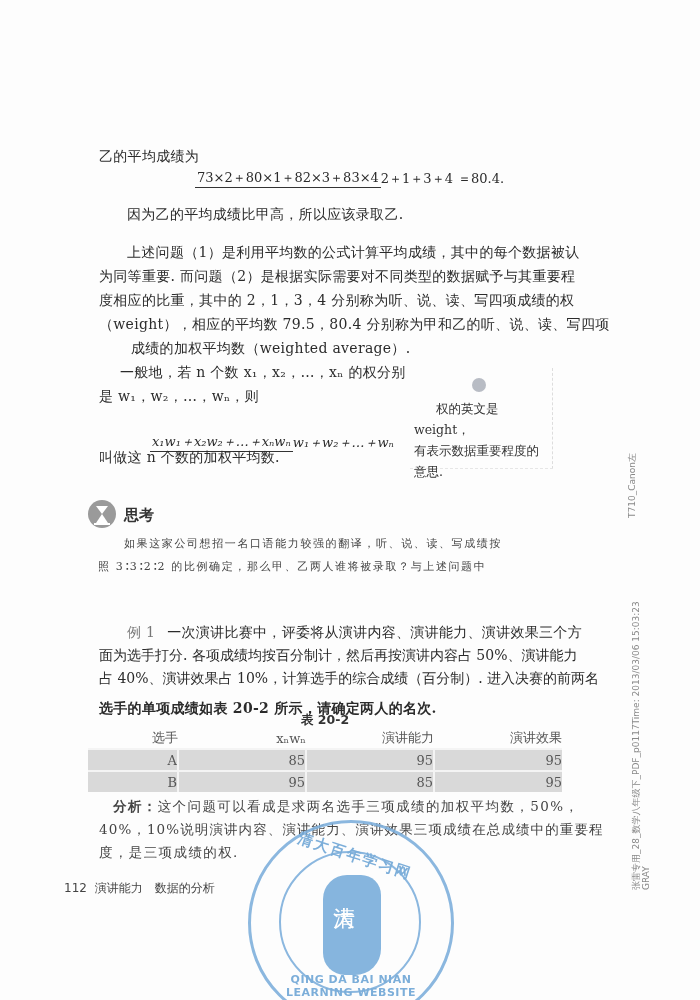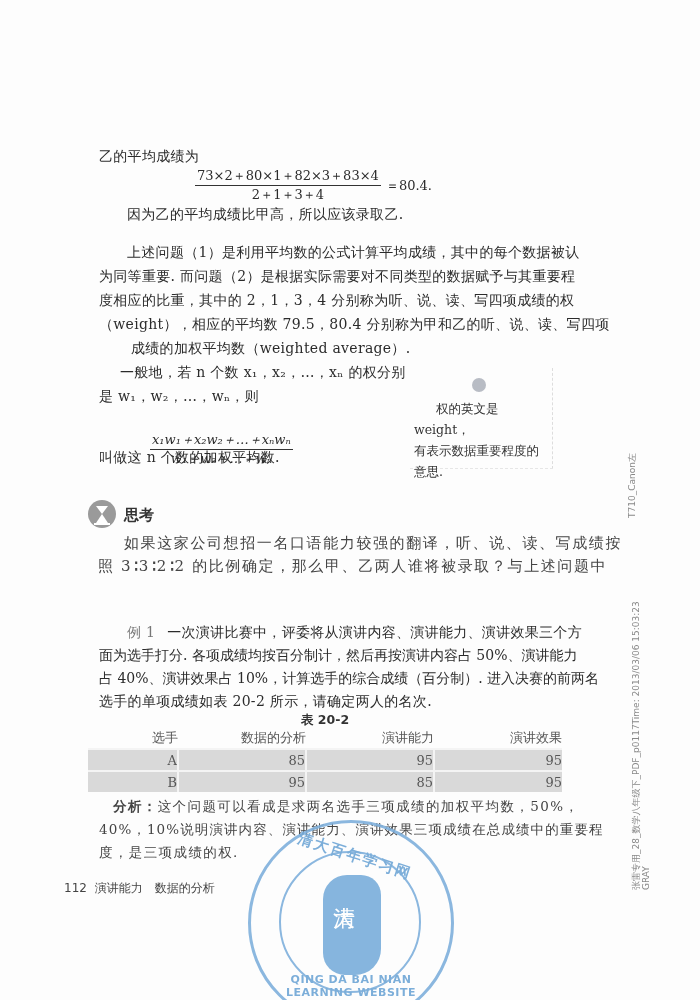--- a/index.html
+++ b/index.html
@@ -2,28 +2,28 @@
 <html><head>
 <meta charset="utf-8">
 <style>
   html, body { margin: 0; padding: 0; }
   body {
     width: 700px; height: 1000px; background: #fdfdfd; position: relative; overflow: hidden;
     font-family: "DejaVu Serif", "Liberation Serif", serif; color: #2b2b2b;
   }
   .abs { position: absolute; }
   .line { font-size: 14px; line-height: 20px; white-space: nowrap; letter-spacing: 0.3px; }
-  .frac { display: inline-flex; flex-direction: column; align-items: center; vertical-align: middle; font-size: 13px; }
+  .frac { display: inline-flex; align-items: center; vertical-align: middle; font-size: 13px; }
   .frac .num { border-bottom: 1px solid #333; padding: 0 2px 1px; line-height: 16px; }
   .frac .den { padding-top: 1px; line-height: 16px; }
   .note-box { border-right: 1px dashed #ddd; border-bottom: 1px dashed #e6e6e6; }
   .note-text { font-size: 12.5px; line-height: 21px; color: #333; }
   .think-icon { width: 28px; height: 28px; border-radius: 50%; background: #9a9a9a; position: relative; overflow: hidden; }
   .think-title { font-family: "DejaVu Sans", sans-serif; font-weight: bold; font-size: 15px; color: #333; }
-  .think-text { font-size: 15px; line-height: 23px; color: #444; letter-spacing: 1.6px; }
+  .think-text { font-size: 11px; line-height: 23px; color: #444; letter-spacing: 1.6px; }
   table.t { border-collapse: collapse; font-size: 13px; color: #555; }
   table.t td, table.t th { text-align: right; height: 20px; padding: 0; font-weight: normal; }
   table.t tbody tr td { background: #d9d9d9; border-right: 2px solid #f4f4f4; border-top: 2px solid #f4f4f4; }
   table.t tbody tr td:last-child { border-right: none; }
   .caption { font-family: "DejaVu Sans", sans-serif; font-weight: bold; font-size: 12.5px; color: #333; }
   .analysis { font-size: 13.5px; line-height: 23px; color: #444; letter-spacing: 1.4px; }
   .footer { font-family: "DejaVu Sans", sans-serif; font-size: 12px; color: #444; }
   .side-meta { font-family: "DejaVu Sans", sans-serif; font-size: 9px; color: #888; transform-origin: left top; white-space: nowrap; }
   .stamp { width: 200px; height: 200px; border-radius: 50%; border: 3px solid #7fb0dc; opacity: 0.9; }
   .stamp-inner { position: absolute; left: 28px; top: 28px; width: 138px; height: 138px; border-radius: 50%; border: 2px solid #7fb0dc; }
@@ -83,29 +83,29 @@
   <div class="think-text" style="text-indent:26px;">如果这家公司想招一名口语能力较强的翻译，听、说、读、写成绩按</div>
   <div class="think-text">照 3∶3∶2∶2 的比例确定，那么甲、乙两人谁将被录取？与上述问题中</div>
 </div>
 
 <div class="abs" style="left:99px; top:622px; width:470px;">
   <div class="line" style="padding-left:28px;">
     <span style="color:#777; margin-right:12px;">例 1</span><span>一次演讲比赛中，评委将从演讲内容、演讲能力、演讲效果三个方</span>
   </div>
   <div class="line" style="margin-top:3px; letter-spacing:0;">面为选手打分. 各项成绩均按百分制计，然后再按演讲内容占 50%、演讲能力</div>
   <div class="line" style="margin-top:3px; letter-spacing:0;">占 40%、演讲效果占 10%，计算选手的综合成绩（百分制）. 进入决赛的前两名</div>
-  <div class="line" style="margin-top:3px;">选手的单项成绩如表 20-2 所示，请确定两人的名次.</div>
+  <div class="line" style="margin-top:10px;font-weight:bold;">选手的单项成绩如表 20-2 所示，请确定两人的名次.</div>
 </div>
 
 <div class="abs caption" style="left:301px; top:712px;">表 20-2</div>
 <table class="abs t" style="left:88px; top:728px; width:474px;">
   <thead>
     <tr>
       <th style="width:90px;">选手</th>
-      <th style="width:128px;">数据的分析</th>
+      <th style="width:128px;">xₙwₙ</th>
       <th style="width:128px;">演讲能力</th>
       <th style="width:128px;">演讲效果</th>
     </tr>
   </thead>
   <tbody>
     <tr>
       <td>A</td>
       <td>85</td>
       <td>95</td>
       <td>95</td>

